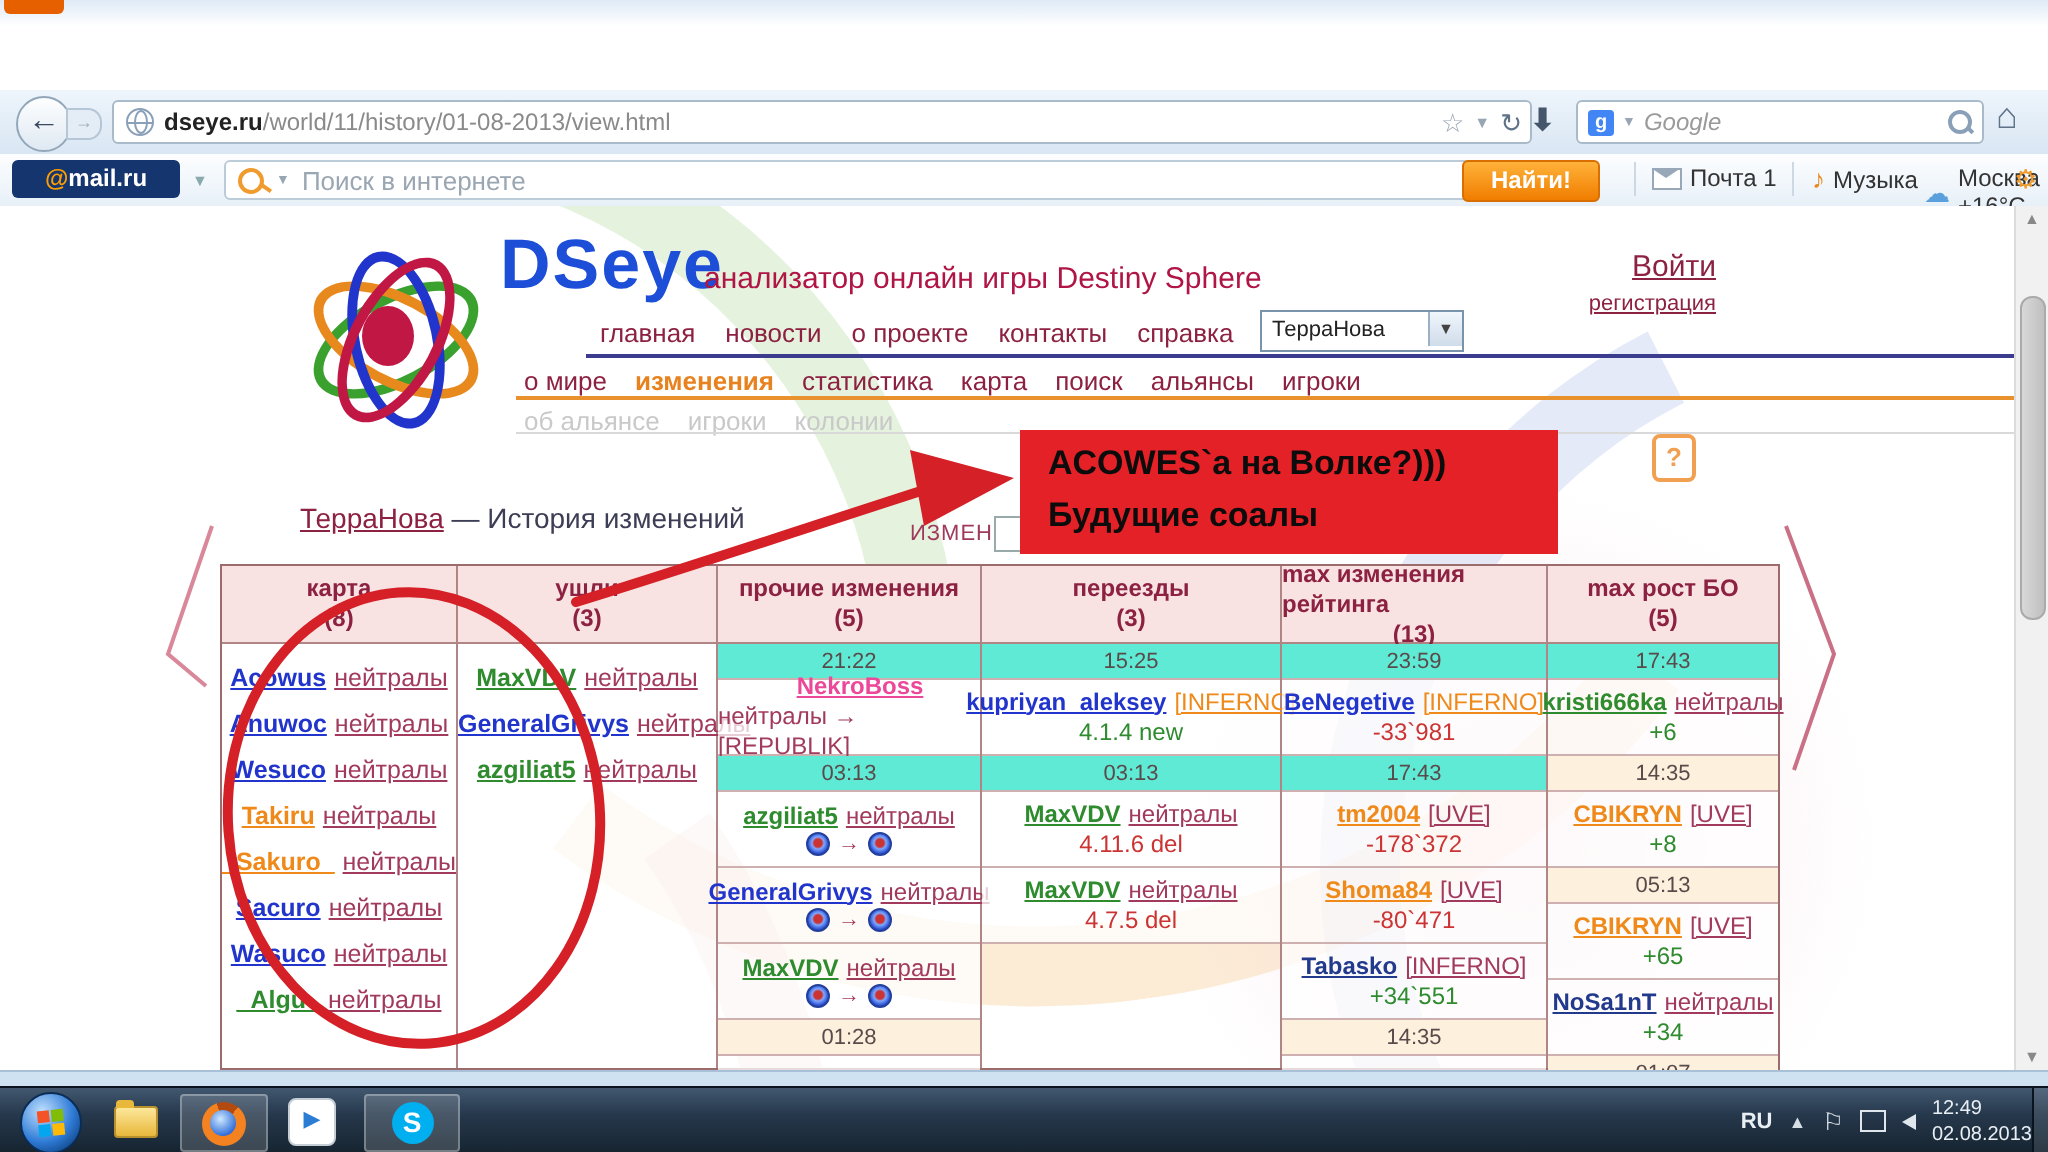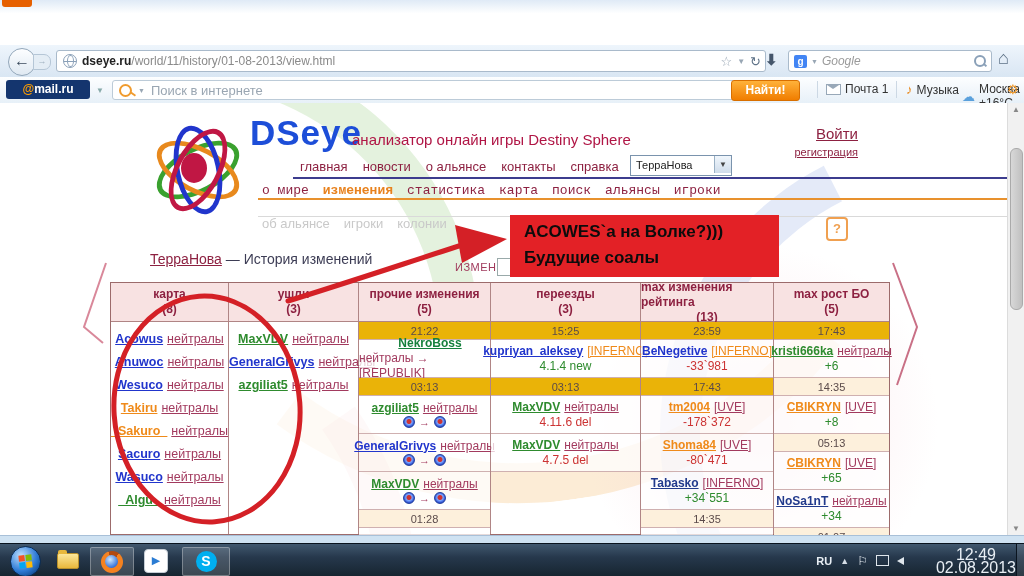--- a/index.html
+++ b/index.html
@@ -73,24 +73,24 @@
   .loginbox{position:absolute;right:166px;top:22px;text-align:right;}
   .login{font-size:15px;color:#8d2141;text-decoration:underline;}
   .register{font-size:11px;color:#8d2141;text-decoration:underline;display:block;margin-top:3px;}
   .nav1{position:absolute;left:300px;top:56px;display:flex;gap:15px;font-size:13px;color:#8d2141;}
   .nav1 span{cursor:pointer;}
   .wsel{position:absolute;left:630px;top:52px;width:95px;height:19px;border:1px solid #7a93ad;background:#fff;
         font-size:11px;color:#222;line-height:18px;padding-left:5px;}
   .wsel .arr{position:absolute;right:0;top:0;width:16px;height:17px;background:linear-gradient(#f0f6fc,#cfdcea);
              border-left:1px solid #9ab0c4;text-align:center;font-size:8px;color:#444;line-height:17px;}
   .line-navy{position:absolute;left:293px;right:6px;top:74px;border-top:2px solid #3c3c8e;}
-  .nav2{position:absolute;left:262px;top:80px;display:flex;gap:14px;font-size:13px;color:#8d2141;font-family:Liberation Mono, monospace;}
+  .nav2{position:absolute;left:262px;top:80px;display:flex;gap:14px;font-size:13px;color:#8d2141;}
   .nav2 .active{color:#e8821e;font-weight:bold;}
   .line-orange{position:absolute;left:258px;right:6px;top:95px;border-top:2px solid #e8912d;}
-  .nav3{position:absolute;left:262px;top:113px;display:flex;gap:14px;font-size:13px;color:#c9c9c9;}
+  .nav3{position:absolute;left:262px;top:100px;display:flex;gap:14px;font-size:13px;color:#c9c9c9;}
   .line-gray{position:absolute;left:258px;right:6px;top:113px;border-top:1px solid #d9d9d9;}
   .helpbtn{position:absolute;left:826px;top:114px;width:18px;height:20px;border:2px solid #f0a050;border-radius:4px;
            color:#f0a050;font-weight:bold;font-size:13px;text-align:center;line-height:19px;background:#fff;}
   .ptitle{position:absolute;left:150px;top:128px;font-size:14px;margin-top:20px;}
   .ptitle .pt1{color:#8d2141;text-decoration:underline;}
   .ptitle .pt2{color:#3d3d55;}
   .caption{position:absolute;left:455px;top:158px;font-size:11px;color:#a03a5c;letter-spacing:.5px;}
   .datebox{position:absolute;left:497px;top:155px;width:13px;height:16px;border:1px solid #9aa;background:#fff;}
   
   .redbox{position:absolute;left:510px;top:112px;width:255px;height:58px;background:#e32126;color:#0c0c0c;
@@ -99,21 +99,21 @@
   
   .htable{position:absolute;left:110px;top:179px;width:780px;height:253px;display:flex;
           border:1px solid #9c6b6b;box-sizing:border-box;z-index:10;}
   .col{display:flex;flex-direction:column;border-right:1px solid #b08585;box-sizing:border-box;}
   .col:last-child{border-right:none;}
   .hcell{height:38px;flex:0 0 auto;background:#f8e2e2;border-bottom:1px solid #b08585;
          display:flex;flex-direction:column;align-items:center;justify-content:center;
          color:#8d2141;font-size:12px;font-weight:bold;line-height:15px;}
   .cellT{height:17px;flex:0 0 auto;display:flex;align-items:center;justify-content:center;
          font-size:11px;color:#5a4a4a;border-bottom:1px solid #cfb0b0;}
-  .bgP{background:#eab308;text-align:right;}
+  .bgP{background:#5eead4;text-align:right;}
   .bgO{background:#fdf0dc;}
   .cellE{height:37px;flex:0 0 auto;display:flex;flex-direction:column;align-items:center;justify-content:center;
          font-size:12px;border-bottom:1px solid #cfb0b0;background:rgba(255,255,255,.75);line-height:15px;}
   .cellList{flex:1;background:rgba(255,255,255,.75);padding-top:6px;text-align:center;}
   .cellList .row{line-height:23px;font-size:12.5px;}
   .filler{flex:1;background:transparent;}
   .plink{font-weight:bold;text-decoration:underline;cursor:pointer;}
   .tlink{text-decoration:underline;cursor:pointer;margin-left:4px;}
   .l2{font-size:12px;}
   .badges{display:flex;align-items:center;gap:4px;height:13px;}
@@ -144,21 +144,21 @@
         background:radial-gradient(circle at 40% 35%,#cfe9ff,#2b6bd8 75%);}
   .wmp{width:22px;height:22px;border-radius:4px;background:#fff;border:1px solid #c5cdd5;color:#2b7cd3;
        font-size:11px;text-align:center;line-height:20px;}
   .skype{width:21px;height:21px;border-radius:50%;background:#00aff0;color:#fff;font-weight:bold;
          font-size:14px;text-align:center;line-height:21px;}
   .tray{position:absolute;right:8px;top:0;height:33px;display:flex;align-items:center;gap:8px;color:#e8eef4;}
   .tray .lang{font-size:11px;font-weight:bold;}
   .tray .small{font-size:9px;color:#d5dde5;}
   .neticon{width:11px;height:9px;border:1px solid #dfe6ec;position:relative;}
   .voltri{width:0;height:0;border-top:4px solid transparent;border-bottom:4px solid transparent;border-right:7px solid #dfe6ec;}
-  .clock{text-align:center;font-size:16px;line-height:13px;margin-left:24px;}
+  .clock{text-align:left;font-size:10px;line-height:13px;}
   .showdesk{position:absolute;right:0;top:0;width:7px;height:33px;background:rgba(255,255,255,.10);border-left:1px solid #0a141f;}
 </style>
 </head>
 <body>
 
 <div id="screen">
 
   <div class="tabstrip">
     <div class="ffbtn-frag"></div>
   </div>
@@ -230,21 +230,21 @@
     <div class="brand">DSeye</div>
     <div class="tagline">анализатор онлайн игры Destiny Sphere</div>
     <div class="loginbox">
       <a class="login">Войти</a>
       <a class="register">регистрация</a>
     </div>
 
     <div class="nav1">
       <span>главная</span>
       <span>новости</span>
-      <span>о альянсе</span>
+      <span>о проекте</span>
       <span>контакты</span>
       <span>справка</span>
       <span>сервисы</span>
     </div>
     <div class="wsel">
       <span>ТерраНова</span>
       <span class="arr">▼</span>
     </div>
     <div class="line-navy"></div>
 
@@ -307,21 +307,21 @@
         </div>
       </div>
 
       <div class="col" style="width:132px">
         <div class="hcell">
           <div>прочие изменения</div>
             <div>(5)</div>
         </div>
         <div class="cellT bgP">21:22</div>
         <div class="cellE">
-          <div><a class="plink" style="color: #15803d; margin-left: 11px;">NekroBoss</a></div>
+          <div><a class="plink" style="color: #ec4899; margin-left: 11px;">NekroBoss</a></div>
           <div class="l2" style="color: rgb(162, 58, 94);">нейтралы → [REPUBLIK]</div>
         </div>
         <div class="cellT bgP">03:13</div>
         <div class="cellE">
           <div><a class="plink" style="color: rgb(46, 139, 46);">azgiliat5</a><a class="tlink" style="color: rgb(162, 58, 94);">нейтралы</a></div>
           <div class="badges">
               <span class="badge"></span>
               <span class="barrow">→</span>
               <span class="badge"></span>
             </div>

